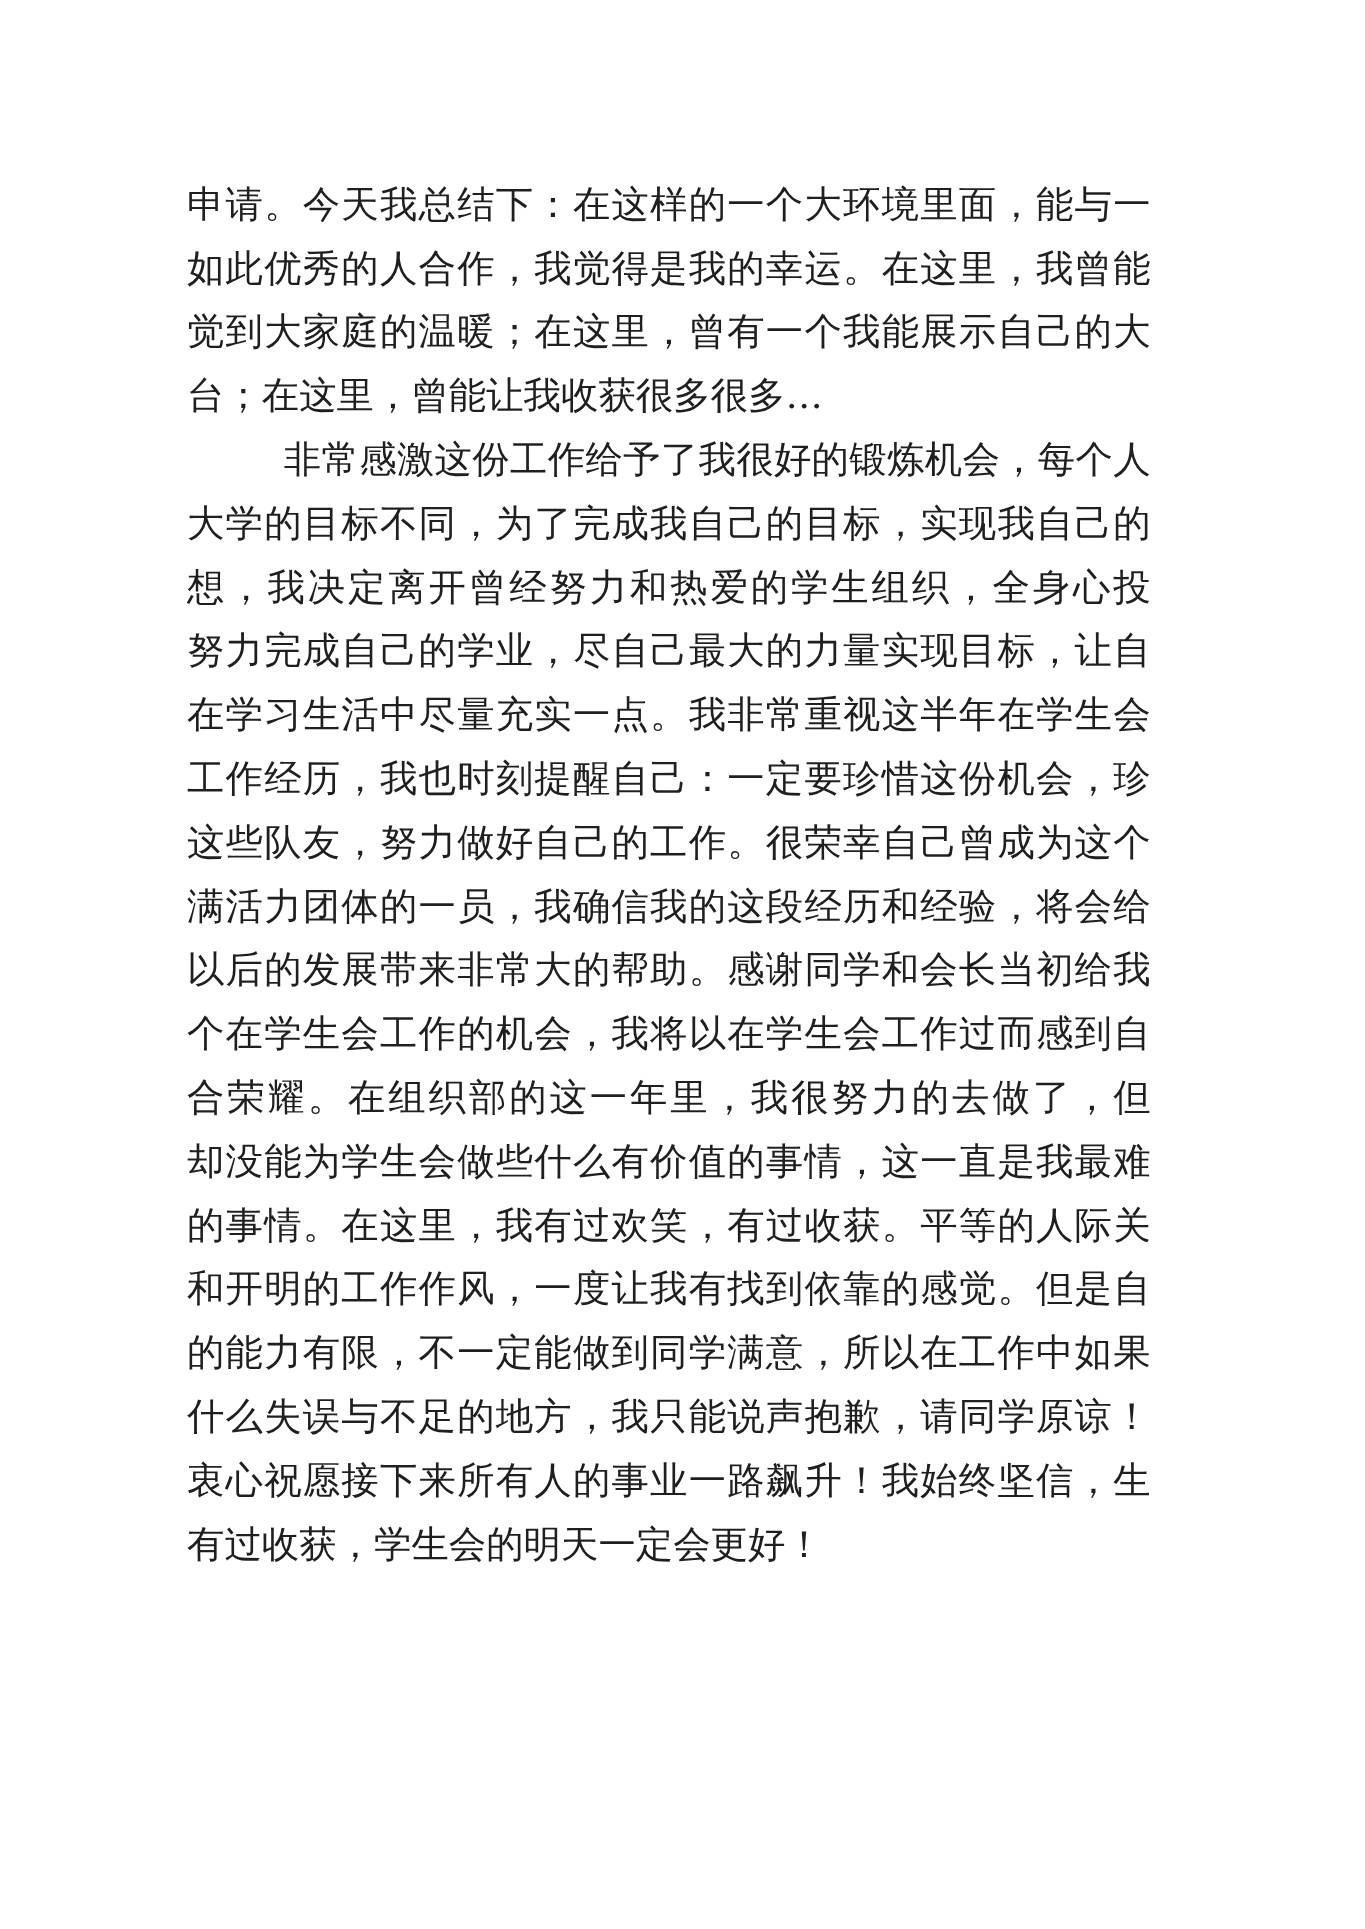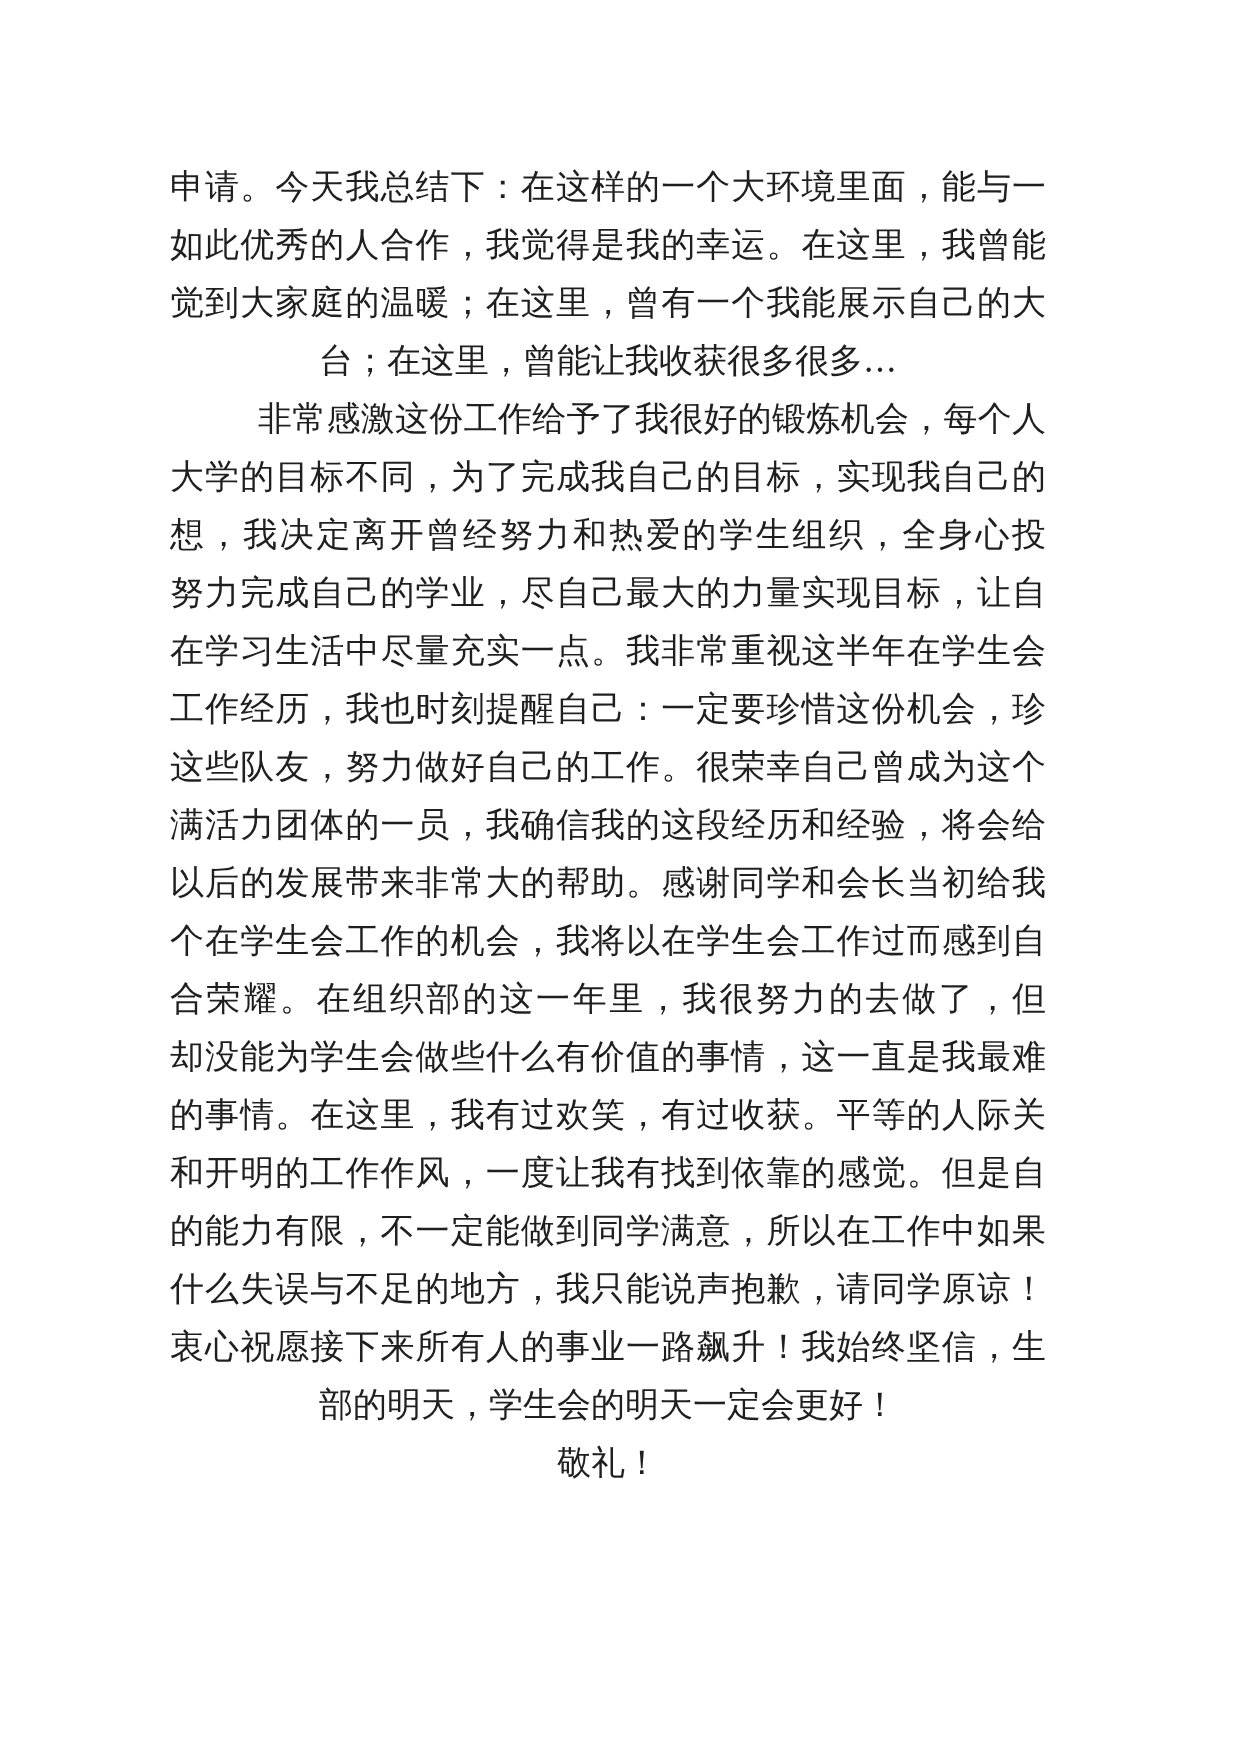--- a/index.html
+++ b/index.html
@@ -22,21 +22,21 @@
     top: 157px;
     width: 876px;
   }
   .line {
     height: 58px;
     line-height: 58px;
     font-size: 34px;
     font-weight: 400;
     color: #1f1f1f;
     overflow: hidden;
-    text-align: center;
+    text-align: left;
     letter-spacing: 0px;
   }
   .line.just {
     text-align: justify;
     
     text-align-last: justify;
     text-justify: inter-character;
   }
   .line.indent {
     padding-left: 88px;
@@ -61,16 +61,15 @@
       <div class="line just">满活力团体的一员，我确信我的这段经历和经验，将会给我</div>
       <div class="line just">以后的发展带来非常大的帮助。感谢同学和会长当初给我一</div>
       <div class="line just">个在学生会工作的机会，我将以在学生会工作过而感到自豪</div>
       <div class="line just">合荣耀。在组织部的这一年里，我很努力的去做了，但是，</div>
       <div class="line just">却没能为学生会做些什么有价值的事情，这一直是我最难过</div>
       <div class="line just">的事情。在这里，我有过欢笑，有过收获。平等的人际关系</div>
       <div class="line just">和开明的工作作风，一度让我有找到依靠的感觉。但是自己</div>
       <div class="line just">的能力有限，不一定能做到同学满意，所以在工作中如果有</div>
       <div class="line just">什么失误与不足的地方，我只能说声抱歉，请同学原谅！我</div>
       <div class="line just">衷心祝愿接下来所有人的事业一路飙升！我始终坚信，生活</div>
-      <div class="line">部的明天，学生会的明天一定会更好！</div>
-      <div class="line">敬礼！</div>
+      <div class="line">有过收获，学生会的明天一定会更好！</div>
     </div>
 </div>
 
 </body></html>

